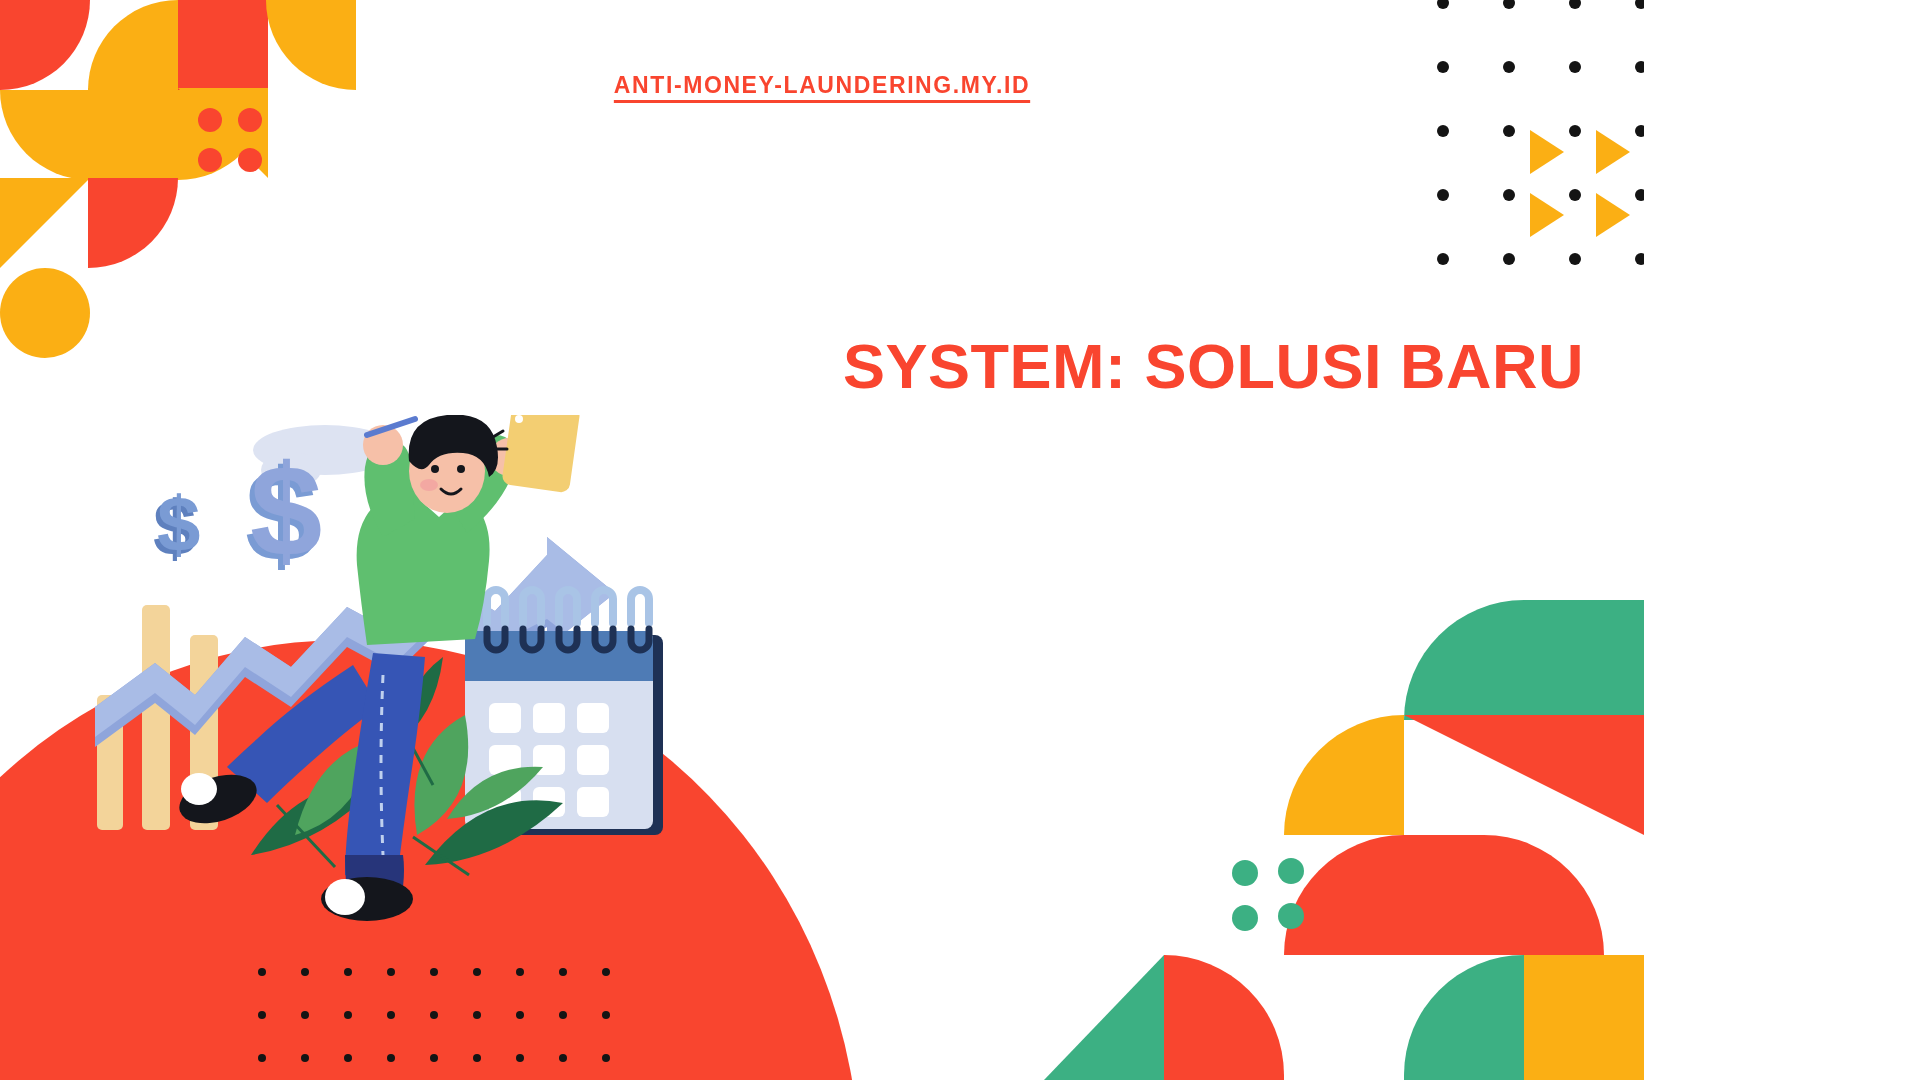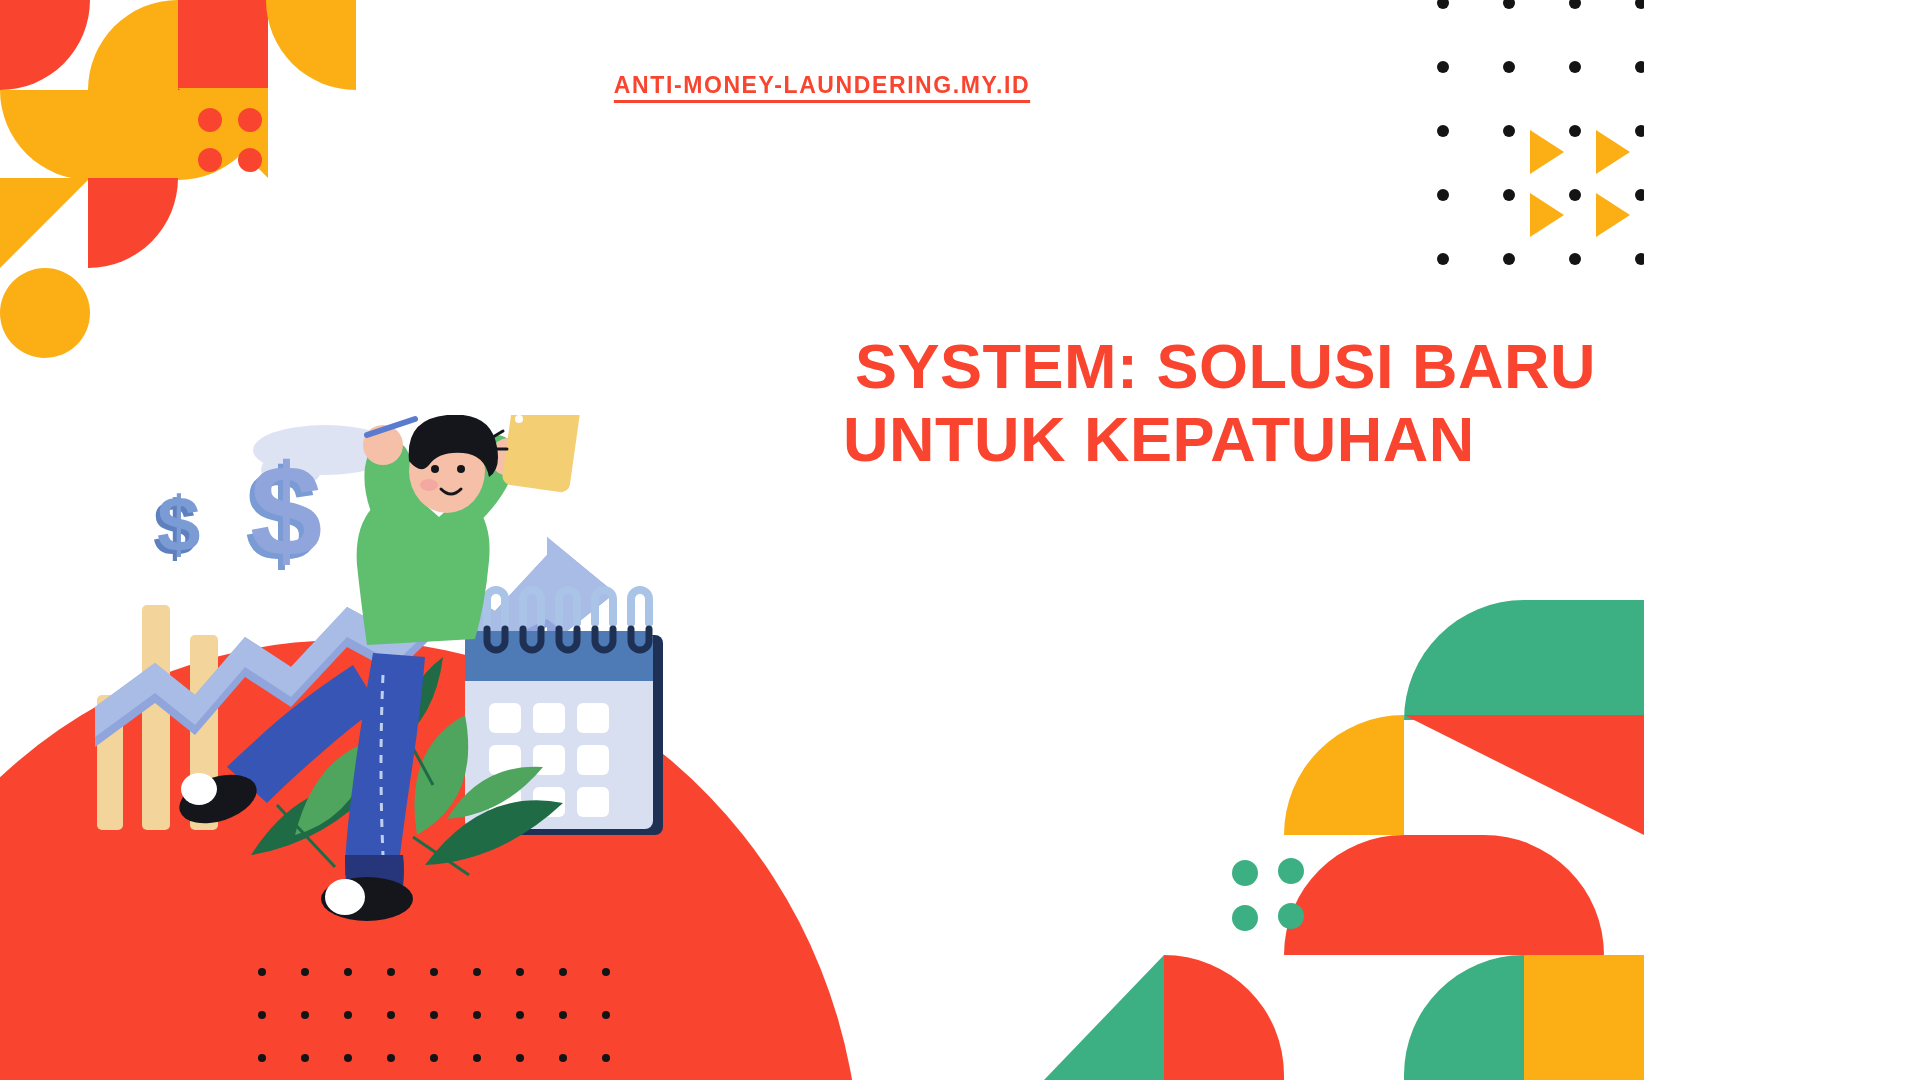--- a/index.html
+++ b/index.html
@@ -219,22 +219,21 @@
 
     <div class="dot" style="left:108px;top:260px;width:26px;height:26px;background:#3CB083;"></div>
     <div class="dot" style="left:154px;top:258px;width:26px;height:26px;background:#3CB083;"></div>
     <div class="dot" style="left:108px;top:305px;width:26px;height:26px;background:#3CB083;"></div>
     <div class="dot" style="left:154px;top:303px;width:26px;height:26px;background:#3CB083;"></div>
   </div>
 
   <a href="#" id="site-link">ANTI-MONEY-LAUNDERING.MY.ID</a>
 
   <h1 id="title">
-      <span style="display: block; margin-left: 12px;">SYSTEM: SOLUSI BARU</span>
-      <span style="display: block;">UNTUK KEPATUHAN</span>
+      <span style="display: block;">SYSTEM: SOLUSI BARU</span>
     </h1>
 
   <div id="illus">
     <svg viewBox="0 0 580 510" width="580" height="510" xmlns="http://www.w3.org/2000/svg">
 
       <g>
         <rect x="2" y="280" width="26" height="135" rx="5" fill="#F3D49A"></rect>
         <rect x="47" y="190" width="28" height="225" rx="5" fill="#F3D49A"></rect>
         <rect x="95" y="220" width="28" height="195" rx="5" fill="#F3D49A"></rect>
       </g>

